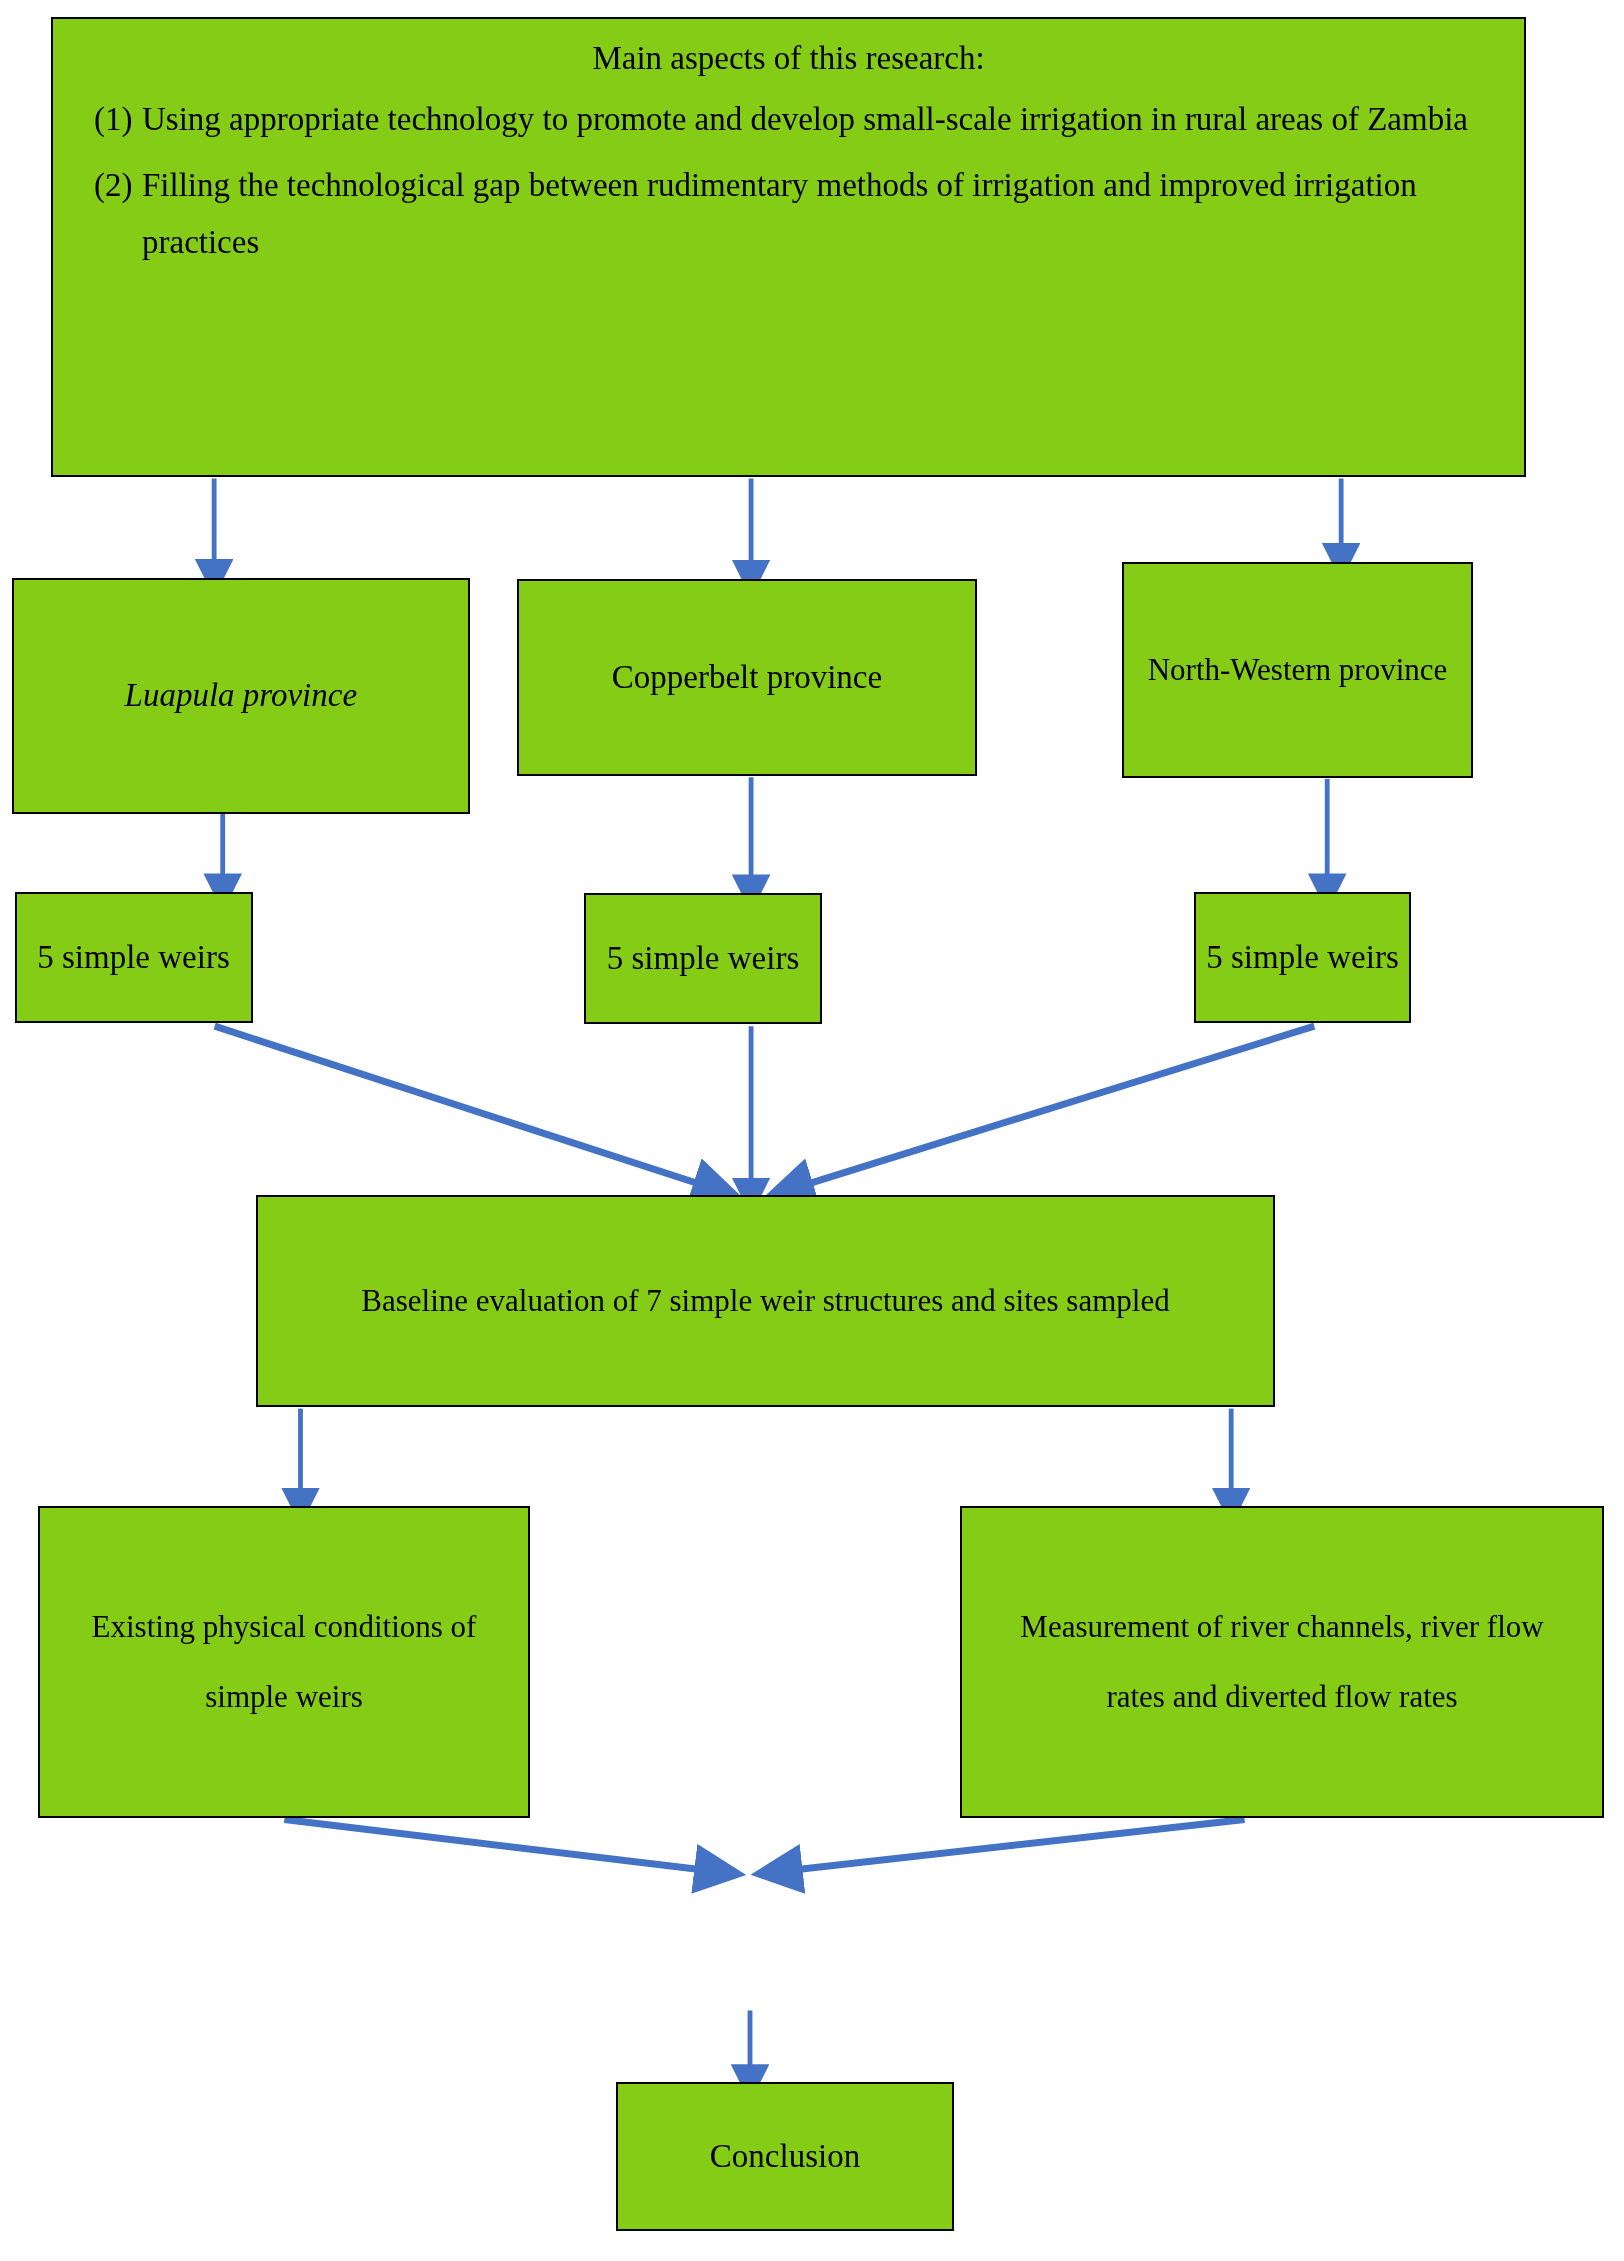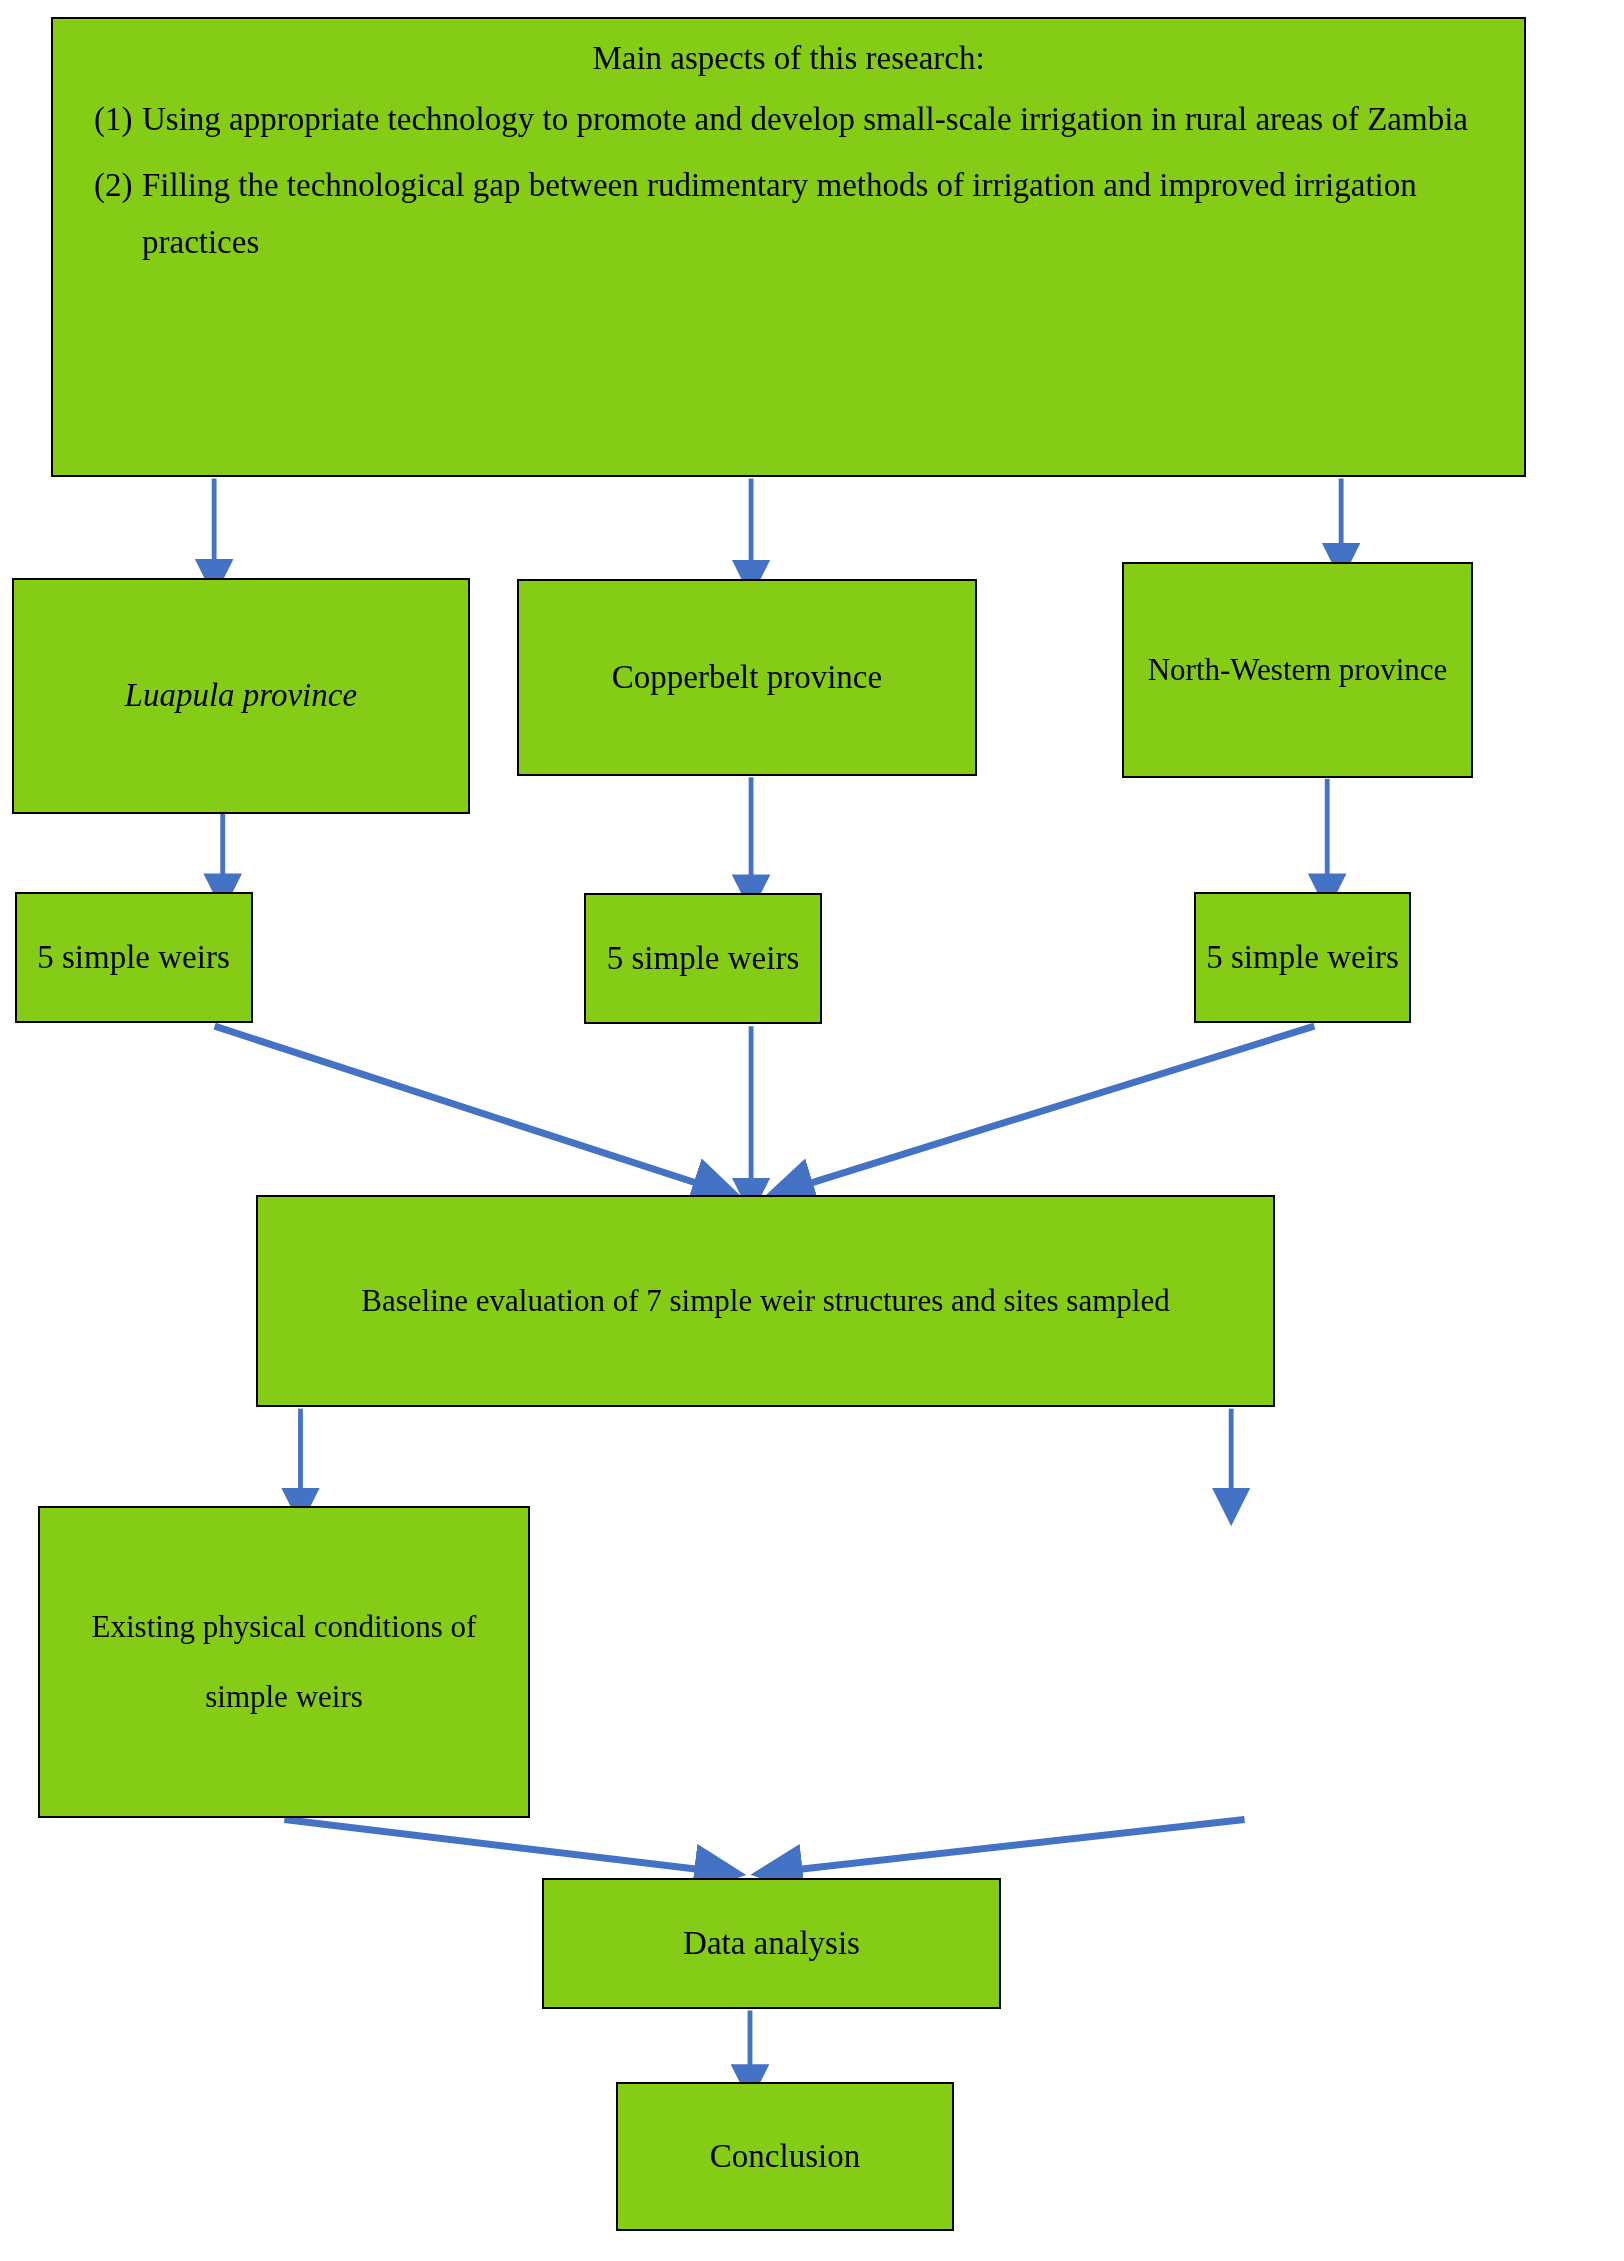--- a/index.html
+++ b/index.html
@@ -176,23 +176,23 @@
     <span class="txt fs-big">5 simple weirs</span>
   </div>
 
   <div class="node" id="box-baseline">
     <span class="txt fs-mid" style="line-height:2.0;padding:0 64px;">Baseline evaluation of 7 simple weir structures and sites sampled</span>
   </div>
 
   <div class="node" id="box-lower-0">
     <span class="txt fs-mid" style="line-height:2.25;padding:0 44px;">Existing physical conditions of simple weirs</span>
   </div>
+  <div class="node" id="box-lower-1">
+    <span class="txt fs-mid" style="line-height:2.25;padding:0 40px;">Measurement of river channels, river flow rates and diverted flow rates</span>
+  </div>
 
-  <div class="node" id="box-data">
-    <span class="txt fs-big">Data analysis</span>
-  </div>
 
   <div class="node" id="box-concl">
     <span class="txt fs-big">Conclusion</span>
   </div>
 
 </div>
 
 
 </body></html>

